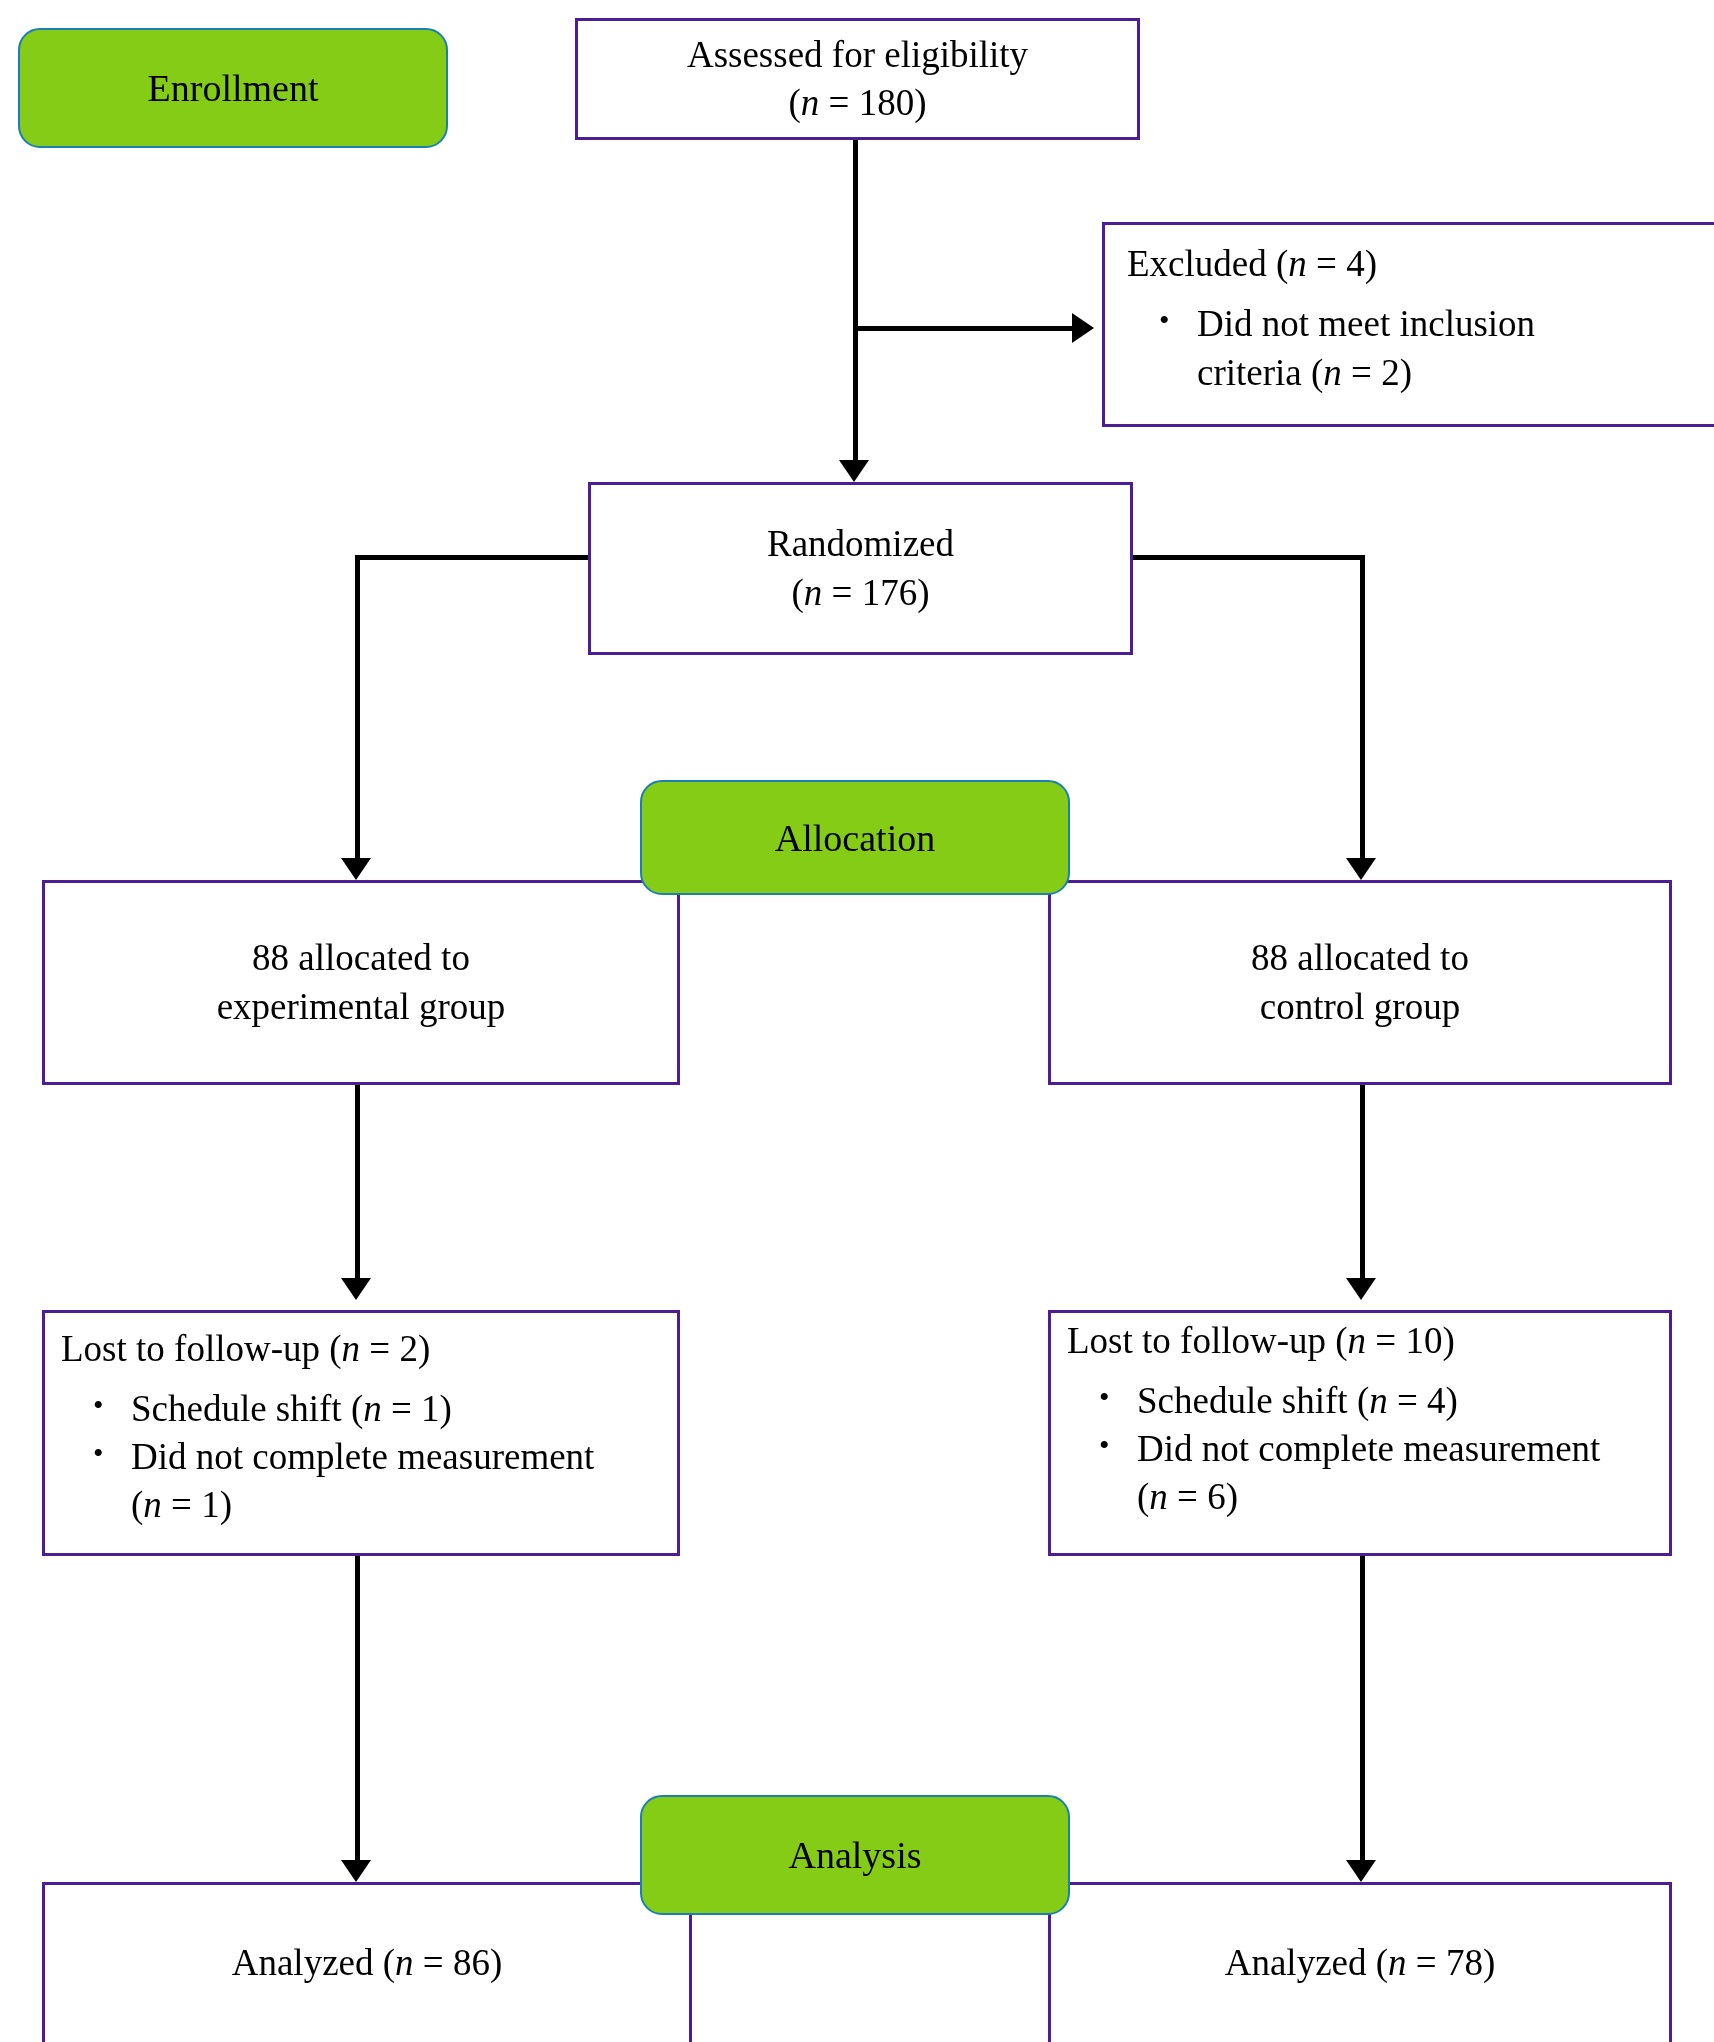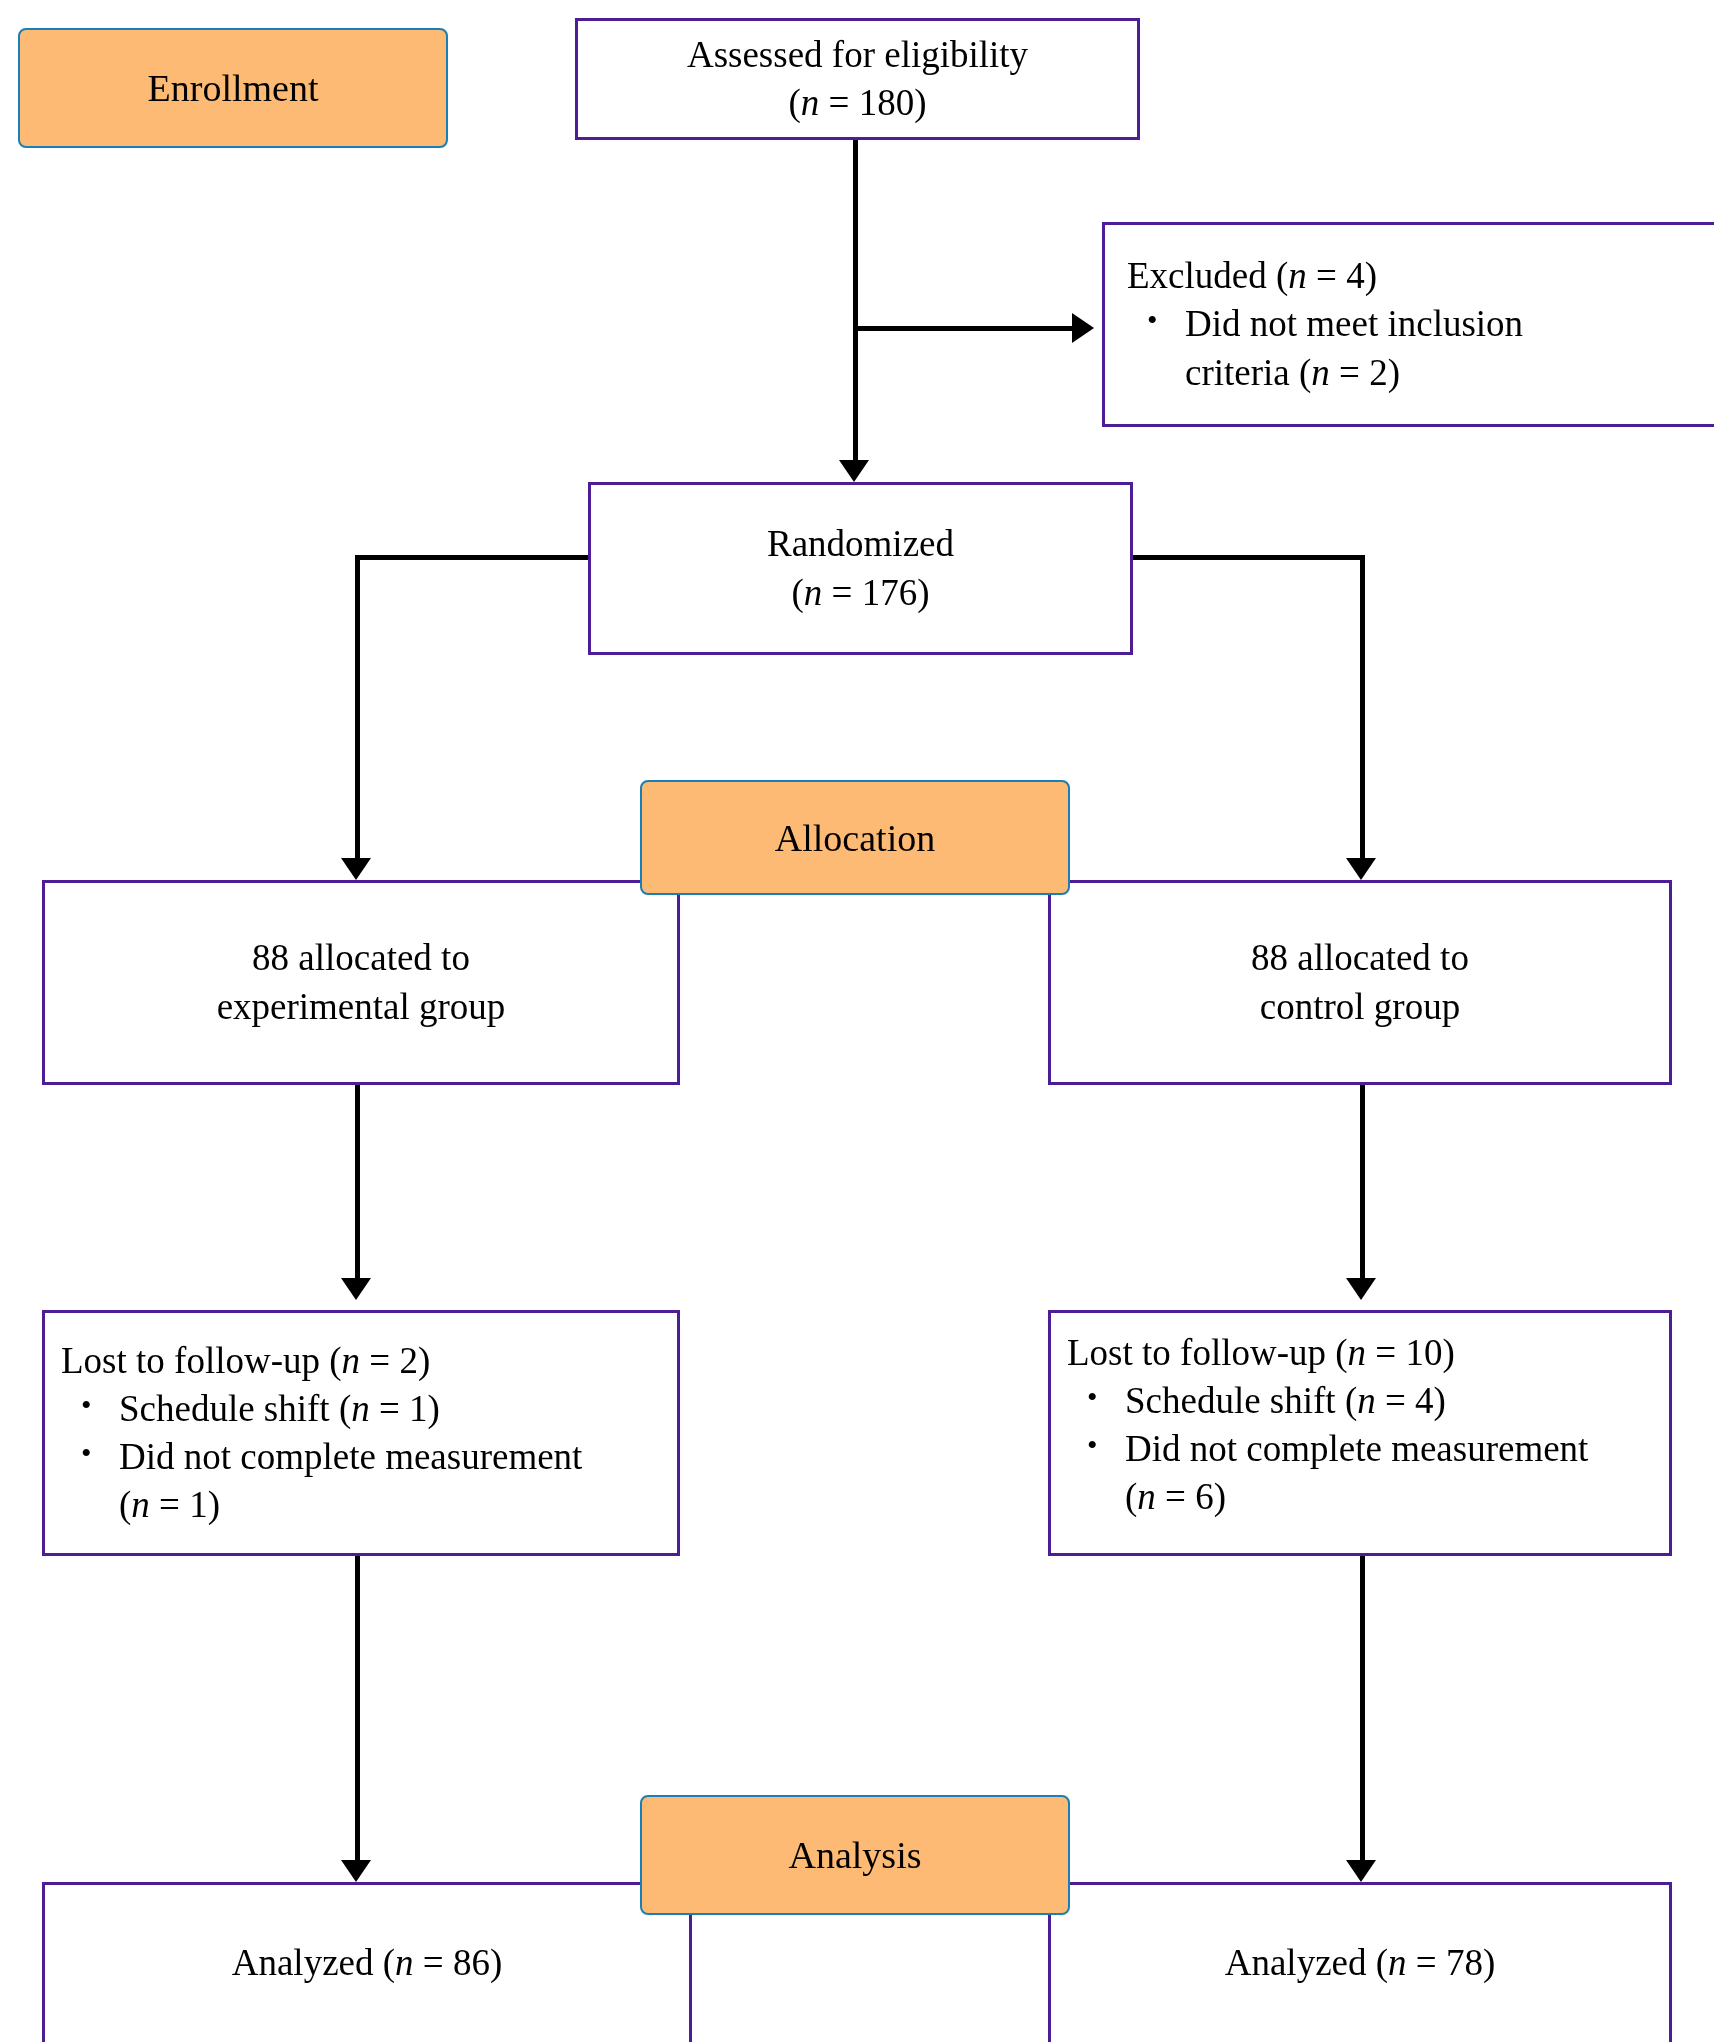--- a/index.html
+++ b/index.html
@@ -40,37 +40,37 @@
     white-space: pre-line;
   }
   .box-title {
     font-size: 37px;
     line-height: 1.30;
   }
   
   .stage {
     position: absolute;
     box-sizing: border-box;
-    background: #fdba74;
+    background: #84cc16;
     border: 2px solid #1a7fb3;
-    border-radius: 8px;
+    border-radius: 22px;
     display: flex;
     align-items: center;
     justify-content: center;
     z-index: 9;
   }
   .stage-label {
     font-size: 38px;
     color: #000000;
     line-height: 1;
   }
   
   .bullets {
     list-style: none;
-    margin: 0;
+    margin: 12px;
     padding: 0;
   }
   .bullets li {
     position: relative;
     padding-left: 58px;
     font-size: 37px;
     line-height: 1.30;
     white-space: pre-line;
   }
   .bullets li::before {

